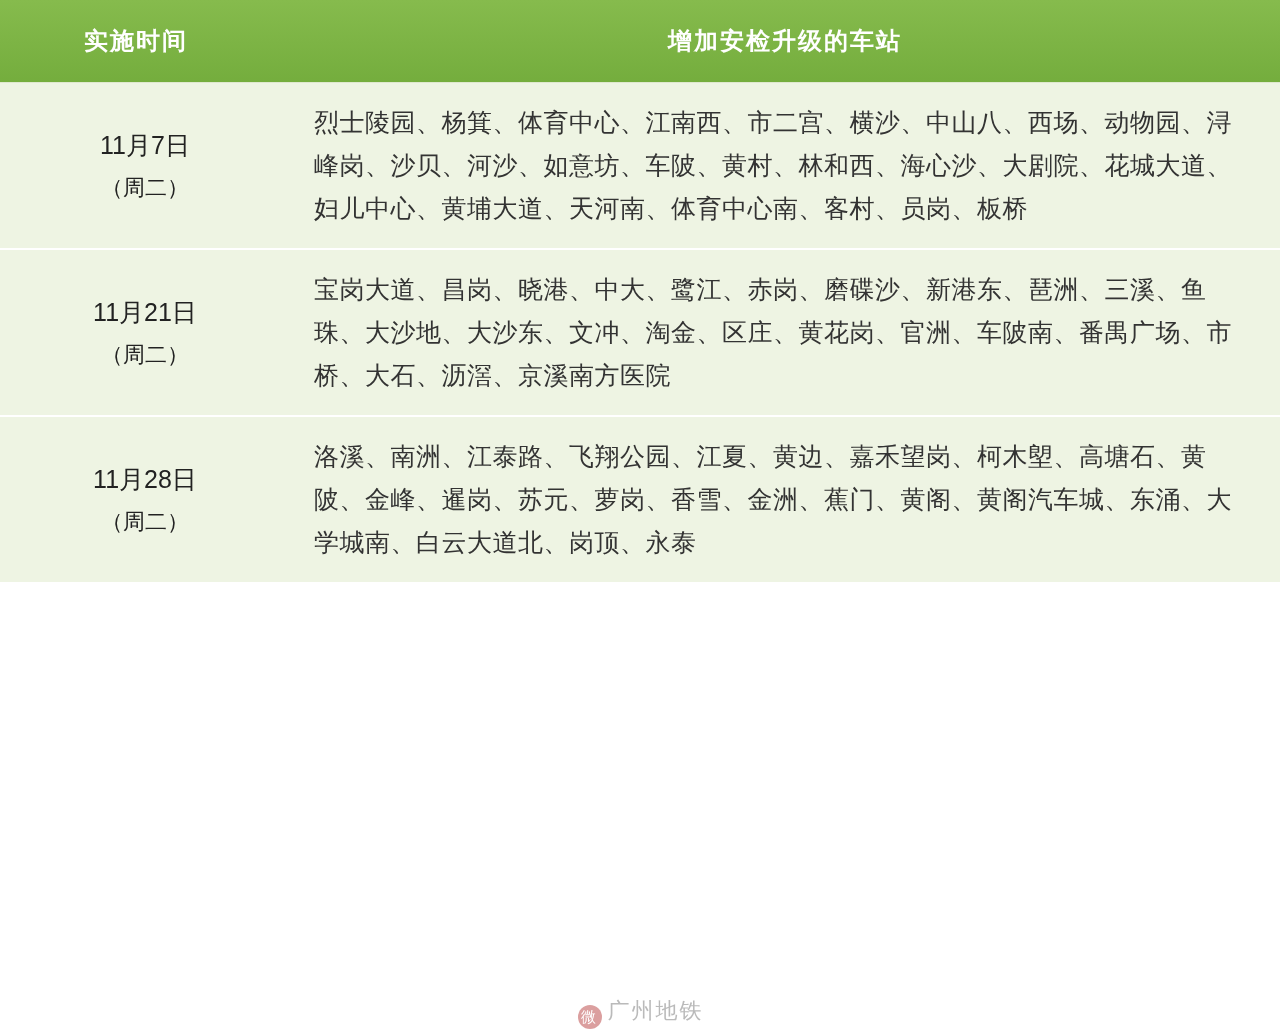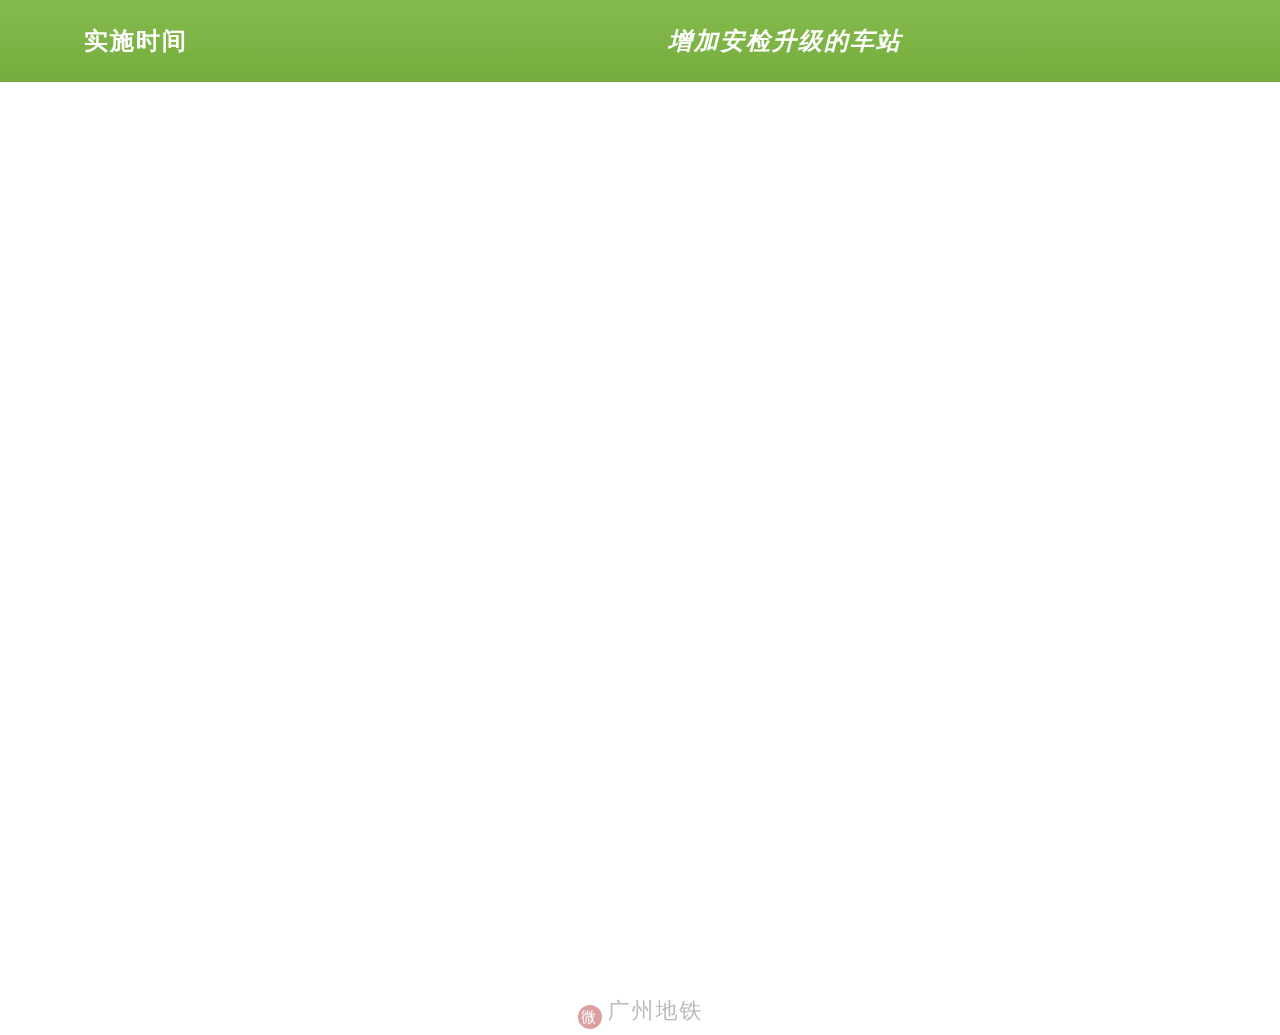--- a/index.html
+++ b/index.html
@@ -31,21 +31,20 @@
     vertical-align: middle;
     padding: 0;
   }
   .header-cell.date {
     width: 290px;
     text-align: left;
     padding-left: 84px;
   }
   .header-cell.stations {
     text-align: center;
-    font-style: italic;
   }
   .row-odd {
     background: #eef4e3;
   }
   .row-even {
     background: #ffffff;
   }
   .cell-date {
     width: 290px;
     text-align: center;
@@ -108,19 +107,40 @@
       <col style="width:290px">
       <col>
     </colgroup>
     <thead>
       <tr class="header-row">
         <th class="header-cell date">实施时间</th>
         <th class="header-cell stations">增加安检升级的车站</th>
       </tr>
     </thead>
     <tbody>
+      <tr class="row-odd">
+        <td class="cell-date">
+          <span>11月7日</span>
+          <span class="weekday">（周二）</span>
+        </td>
+        <td class="cell-stations">烈士陵园、杨箕、体育中心、江南西、市二宫、横沙、中山八、西场、动物园、浔峰岗、沙贝、河沙、如意坊、车陂、黄村、林和西、海心沙、大剧院、花城大道、妇儿中心、黄埔大道、天河南、体育中心南、客村、员岗、板桥</td>
+      </tr>
+      <tr class="row-odd row-divider-top">
+        <td class="cell-date">
+          <span>11月21日</span>
+          <span class="weekday">（周二）</span>
+        </td>
+        <td class="cell-stations">宝岗大道、昌岗、晓港、中大、鹭江、赤岗、磨碟沙、新港东、琶洲、三溪、鱼珠、大沙地、大沙东、文冲、淘金、区庄、黄花岗、官洲、车陂南、番禺广场、市桥、大石、沥滘、京溪南方医院</td>
+      </tr>
+      <tr class="row-odd row-divider-top">
+        <td class="cell-date">
+          <span>11月28日</span>
+          <span class="weekday">（周二）</span>
+        </td>
+        <td class="cell-stations">洛溪、南洲、江泰路、飞翔公园、江夏、黄边、嘉禾望岗、柯木塱、高塘石、黄陂、金峰、暹岗、苏元、萝岗、香雪、金洲、蕉门、黄阁、黄阁汽车城、东涌、大学城南、白云大道北、岗顶、永泰</td>
+      </tr>
     </tbody>
   </table>
 
   <div class="watermark">
     <span class="wm-logo">微</span><span>广州地铁</span>
   </div>
 </div>
 
 </body></html>

